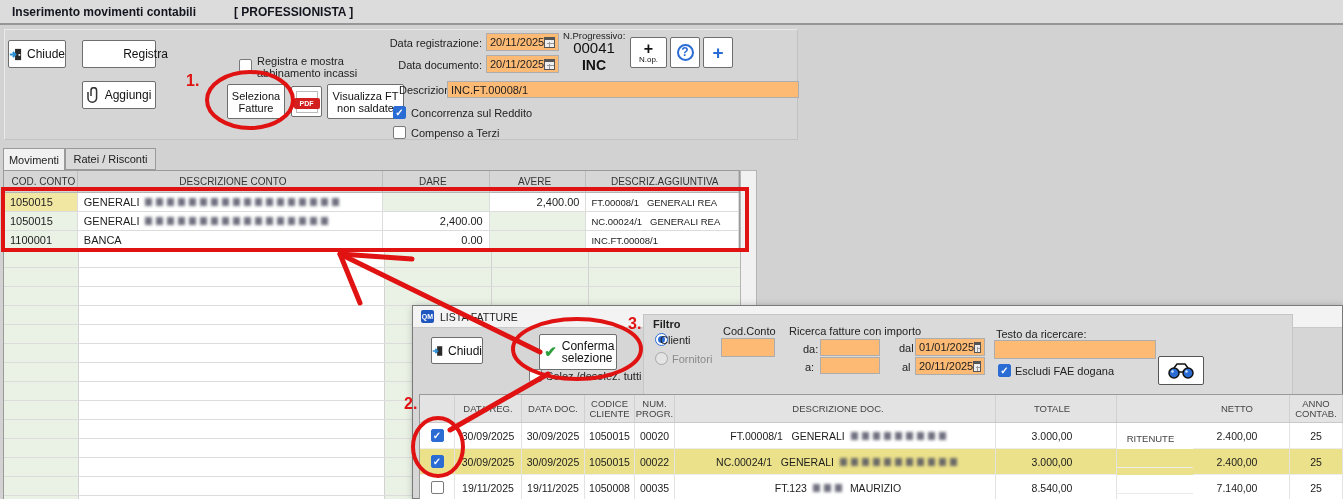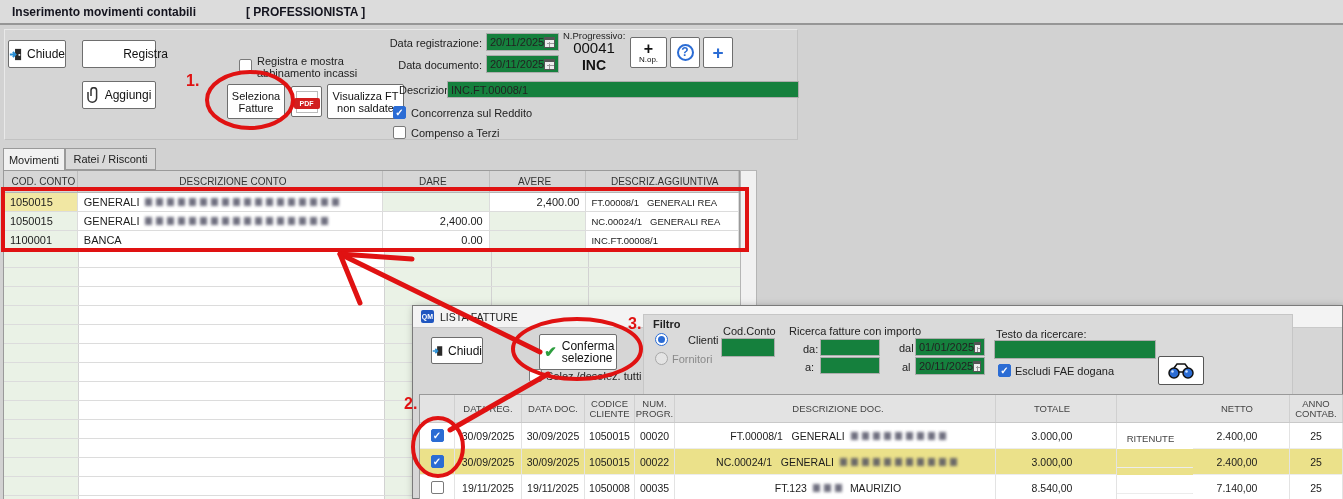--- a/index.html
+++ b/index.html
@@ -2,32 +2,32 @@
 <html><head>
 <meta charset="utf-8">
 <style>
   * { margin:0; padding:0; box-sizing:border-box; }
   body { font-family:"Liberation Sans", sans-serif; background:#d2d2d2; }
   #stage { position:relative; width:1343px; height:499px; background:#d2d2d2; overflow:hidden; }
 
   
   .titlebar { position:absolute; left:0; top:0; width:1343px; height:25px; background:#dcdcdc;
               border-bottom:2px solid #969696; display:flex; align-items:center; padding-left:12px;
-              font-size:12px; font-weight:bold; color:#14141e;gap:12px; }
+              font-size:12px; font-weight:bold; color:#14141e; }
   .titlebar .mode { margin-left:38px; }
 
   
   .panel { position:absolute; left:4px; top:29px; width:794px; height:111px; background:#d5d5d5;
            border:1px solid #c2c2c2; border-top-color:#e9e9e9; border-left-color:#e9e9e9; }
   .btn { position:absolute; background:#fff; border:1px solid #6e6e6e; border-radius:2px;
          display:flex; align-items:center; justify-content:center; gap:5px; font-size:12px; color:#111;
          text-align:center; cursor:default; }
   .btn.small2 { font-size:11px; line-height:12px; }
   .lbl { position:absolute; font-size:11px; color:#222; white-space:nowrap; }
-  .input { position:absolute; background:#15803d; border:1px solid #adadad; font-size:11px; color:#222;
+  .input { position:absolute; background:#fdba74; border:1px solid #adadad; font-size:11px; color:#222;
            display:flex; align-items:center; padding:0 3px; white-space:pre; }
   .calicon { margin-left:auto; width:12px; height:11px; border:1px solid #555; border-top:3px solid #555;
              background:linear-gradient(#999 0 0) no-repeat 50% 2px/1px 6px,
                         linear-gradient(#999 0 0) no-repeat 2px 50%/8px 1px, #eee; }
   .cb { width:13px; height:13px; border:1px solid #7a7a7a; background:#fff; border-radius:2px;
         display:inline-block; position:absolute; }
   .cb.checked { background:#2b6cd4; border-color:#2b6cd4; }
   .cb.checked::after { content:"✓"; color:#fff; font-size:10px; font-weight:bold; display:block;
                        text-align:center; line-height:12px; }
   .radio { width:13px; height:13px; border:1px solid #6b6b6b; border-radius:50%; background:#fff; position:absolute; }
@@ -262,21 +262,21 @@
     <div class="btn small2" style="left:126px; top:28px; width:78px; height:36px;">
       <span class="check-green">✔</span>
       <span style="width:50px; text-align:left;">Conferma selezione</span>
     </div>
     <span class="cb" style="left:116px; top:63px;"></span>
     <div class="lbl" style="left:133px; top:64px;">Selez./deselez. tutti</div>
 
     <div class="filterbox"></div>
     <div class="lbl" style="left:240px; top:12px; font-weight:bold;">Filtro</div>
     <span class="radio checked" style="left:242px; top:27px;"></span>
-    <div class="lbl" style="left:275px; top:28px;">Clienti</div>
+    <div class="lbl" style="left:247px; top:28px;">Clienti</div>
     <span class="radio disabled" style="left:242px; top:46px;"></span>
     <div class="lbl" style="left:259px; top:47px; color:#8a8a8a;">Fornitori</div>
 
     <div class="lbl" style="left:310px; top:19px;">Cod.Conto</div>
     <div class="input" style="left:308px; top:32px; width:54px; height:19px;">
       <span></span>
     </div>
 
     <div class="lbl" style="left:376px; top:19px;">Ricerca fatture con importo</div>
     <div class="lbl" style="left:390px; top:37px;">da:</div>

